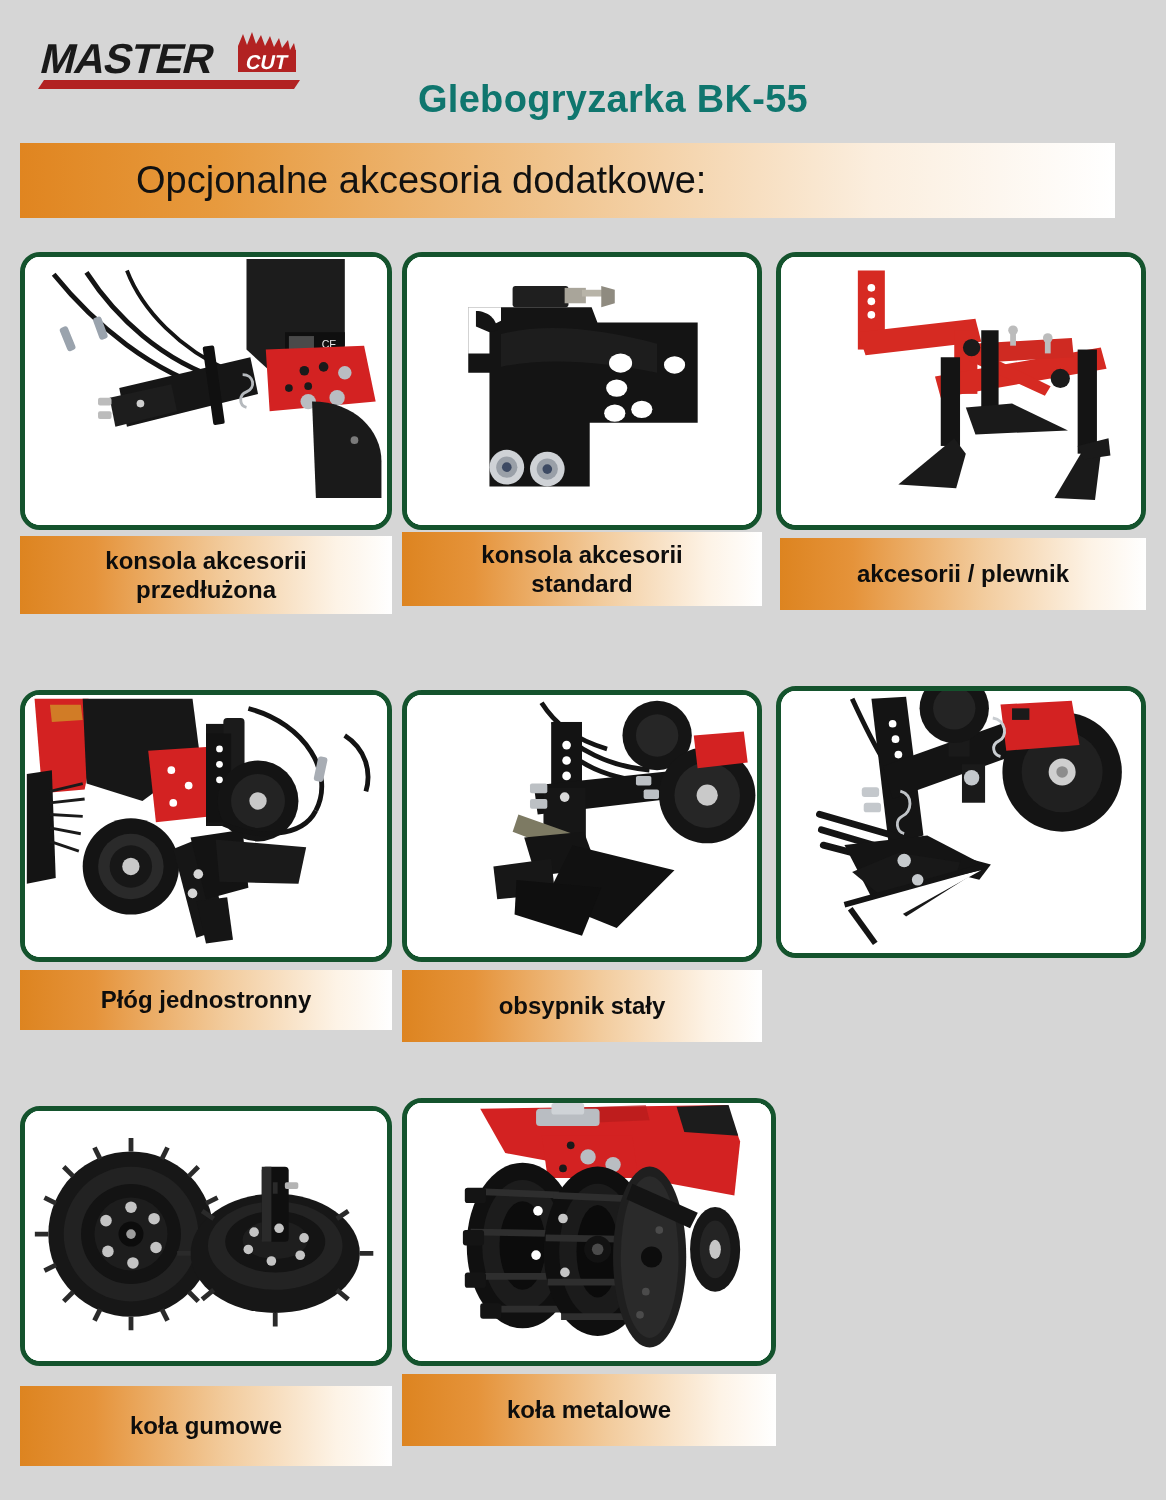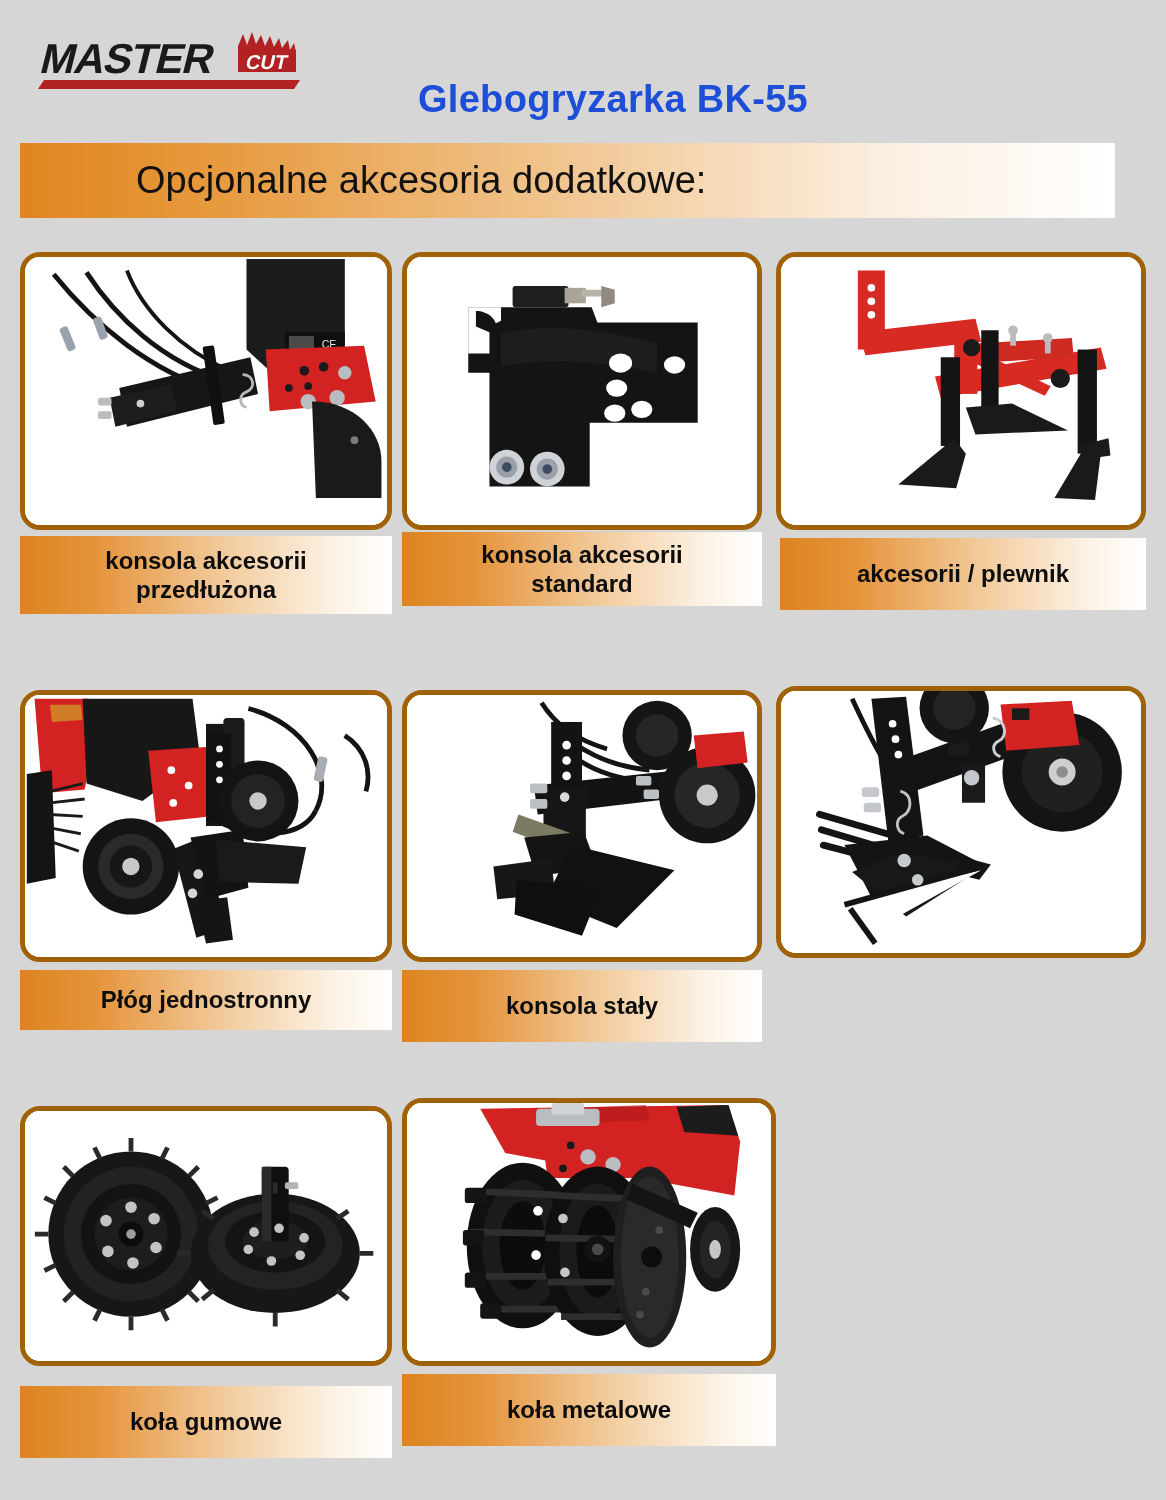--- a/index.html
+++ b/index.html
@@ -27,21 +27,21 @@
     height: 72px;
   }
 
   .page-title {
     position: absolute;
     left: 0; right: 0;
     top: 78px;
     text-align: center;
     font-size: 38px;
     font-weight: bold;
-    color: #1d4ed8;
+    color: #0f766e;
     letter-spacing: 0.3px;
     padding-left: 60px;
   }
 
   
   .subtitle-banner {
     position: absolute;
     left: 20px;
     top: 143px;
     width: 1095px;
@@ -71,21 +71,21 @@
     width: 100%;
   }
 
   .row-1 { height: 410px; }
   .row-2 { height: 410px; }
   .row-3 { height: 405px; }
 
   .card {
     position: absolute;
     background: #ffffff;
-    border: 5px solid #a16207;
+    border: 5px solid #14532d;
     border-radius: 20px;
     overflow: hidden;
   }
 
   .photo {
     position: absolute;
     inset: 0;
     background: #ffffff;
     overflow: hidden;
   }
@@ -122,21 +122,21 @@
   #cap-plug        { left: 20px;  top: 312px; width: 372px; height: 60px; }
 
   #card-obsypnik   { left: 402px; top: 32px; width: 360px; height: 272px; }
   #cap-obsypnik    { left: 402px; top: 312px; width: 360px; height: 72px; }
 
   #card-wyrywacz   { left: 776px; top: 28px; width: 370px; height: 272px; }
   #cap-wyrywacz    { left: 780px; top: 302px; width: 366px; height: 72px; }
 
   
   #card-kola-gumowe   { left: 20px;  top: 38px; width: 372px; height: 260px; }
-  #cap-kola-gumowe    { left: 20px;  top: 318px; width: 372px; height: 72px; }
+  #cap-kola-gumowe    { left: 20px;  top: 318px; width: 372px; height: 80px; }
 
   #card-kola-metalowe { left: 402px; top: 30px; width: 374px; height: 268px; }
   #cap-kola-metalowe  { left: 402px; top: 306px; width: 374px; height: 72px; }
 
   svg { display: block; width: 100%; height: 100%; }
 </style>
 </head>
 <body>
 
 <div class="header">
@@ -393,21 +393,21 @@
 
           <path d="M114 124 L176 146 L160 162 L108 142 Z" fill="#7d7a63"></path>
           <path d="M120 148 L182 142 L196 180 L132 188 Z" fill="#141414"></path>
           <path d="M170 156 L276 182 L216 242 L142 212 Z" fill="#111111"></path>
           <path d="M88 178 L148 170 L152 206 L92 212 Z" fill="#171717"></path>
           <path d="M112 192 L200 200 L180 250 L110 228 Z" fill="#0f0f0f"></path>
         </svg>
       </div>
     </div>
     <div class="caption" id="cap-obsypnik">
-      <span>konsola stały</span>
+      <span>obsypnik stały</span>
     </div>
 
     <div class="card" id="card-wyrywacz">
       <div class="photo">
         <svg viewBox="0 0 370 272" xmlns="http://www.w3.org/2000/svg">
           <rect width="370" height="272" fill="#ffffff"></rect>
 
           <path d="M72 8 C84 34 96 58 106 74" stroke="#141414" stroke-width="5" fill="none"></path>
 
           <path d="M92 8 L128 6 L146 150 L110 160 Z" fill="#141414"></path>

